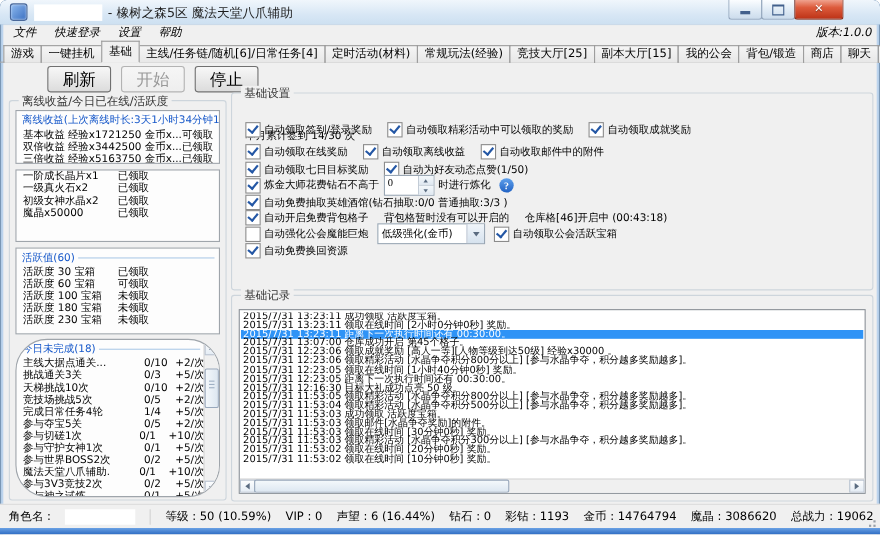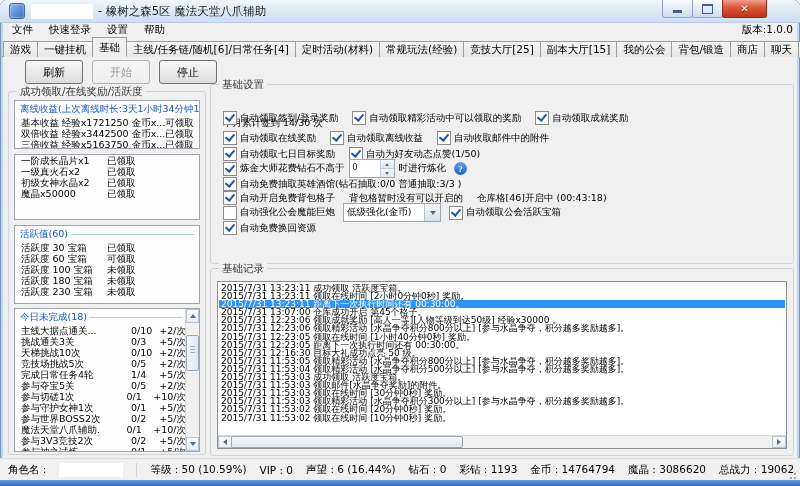--- a/index.html
+++ b/index.html
@@ -18,44 +18,44 @@
   .win-btns{position:absolute;right:33px;top:0;display:flex;}
   .wbtn{width:29px;height:17px;margin-left:-1px;border:1px solid #93a5bb;border-top:none;
     border-radius:0 0 3px 3px;background:linear-gradient(#fbfdff,#e4eef7 45%,#ccdcec);
     display:flex;align-items:center;justify-content:center;cursor:default;}
   .wbtn.close{width:43px;background:linear-gradient(#f0a28e,#dd5b3c 40%,#bd3317);border-color:#8c2d17;}
   .g-min{width:9px;height:3px;background:#42608c;margin-top:6px;}
   .g-max{width:9px;height:7px;border:1px solid #42608c;border-top-width:2px;}
   .g-close{color:#fff;font-size:10px;font-weight:bold;text-shadow:0 1px 1px rgba(0,0,0,.45);line-height:1;}
   
   .menubar{position:absolute;top:22px;left:0;right:0;height:15px;display:flex;align-items:center;
-    font-size:10.5px;padding-left:4px;}
+    font-size:10.5px;padding-left:4px;font-style:italic;}
   .menu-item{padding:1px 8px;white-space:nowrap;}
   .version{margin-left:auto;padding-right:7px;font-size:10.5px;}
   
   .tabbar{position:absolute;top:37px;left:0;right:0;height:20px;display:flex;align-items:flex-end;padding-left:3px;}
   .tabbar::after{content:"";position:absolute;left:0;right:0;bottom:0;height:1px;background:#a9a9a9;}
   .tab{position:relative;z-index:1;height:15px;line-height:15px;padding:0 6px;font-size:10.5px;white-space:nowrap;
     background:linear-gradient(#f5f5f5,#e7e7e7);border:1px solid #9d9d9d;border-bottom:none;margin-right:-1px;}
   .tab.active{z-index:3;height:18px;line-height:18px;background:#f0f0f0;border-bottom:1px solid #f0f0f0;}
   
   .btn{position:absolute;top:60px;width:56px;height:22px;display:flex;align-items:center;justify-content:center;
-    font-size:11px;border:1px solid #707070;border-radius:3px;
-    background:linear-gradient(#f7f7f7,#ebebeb 45%,#dcdcdc);}
+    font-size:15px;border:1px solid #707070;border-radius:3px;
+    background:linear-gradient(#f7f7f7,#ebebeb 45%,#dcdcdc);margin-left:18px;}
   .btn.b1{left:25px;} .btn.b2{left:92px;} .btn.b3{left:159px;}
   .btn.disabled{color:#9a9a9a;border-color:#b3b3b3;background:linear-gradient(#f6f6f6,#eeeeee);}
   
   .groupbox{position:absolute;border:1px solid #cdd5dc;border-radius:3px;}
   .legend{position:absolute;top:-7px;left:8px;background:#f0f0f0;padding:0 3px;font-size:10.5px;color:#333;white-space:nowrap;}
   .gb-left{left:8px;top:91px;width:196px;height:362px;}
   .gb-set{left:210px;top:84px;width:582px;height:178px;}
   .gb-log{left:210px;top:268px;width:582px;height:186px;}
   
   .ibox{position:absolute;left:5px;width:184px;background:#fdfdfd;border:1px solid #9fa5ab;overflow:hidden;}
-  .ib1{top:8px;height:47px;} .ib2{top:62px;height:64px;} .ib3{top:133px;height:77px;} .ib4{top:216px;height:142px;}
+  .ib1{top:8px;height:47px;} .ib2{top:62px;height:64px;} .ib3{top:133px;height:77px;} .ib4{top:216px;height:142px;border-radius:29px;}
   .ihead{display:flex;align-items:center;color:#1557c9;font-size:9.5px;padding:2px 4px 1px 5px;white-space:nowrap;}
   .ihead .hline{flex:1;height:1px;background:#aecbe8;margin-left:3px;}
   .brow{display:flex;padding-left:6px;font-size:9.5px;line-height:11px;white-space:nowrap;}
   .c-name{width:46px;} .c-val{flex:1;} .c-status{width:38px;}
   .c-name2{width:86px;}
   .c-task{width:88px;overflow:hidden;} .c-prog{width:30px;margin-left:27px;}
   .ib4 .rows{margin-right:13px;}
   
   .vscroll{position:absolute;top:0;right:0;bottom:0;width:13px;background:#f0f0f0;border-left:1px solid #d8d8d8;}
   .varrow{position:absolute;left:0;right:0;height:12px;background:linear-gradient(#fcfdfe,#e5edf5);border:1px solid #b9c4d2;display:flex;align-items:center;justify-content:center;}
@@ -158,21 +158,21 @@
     <span class="tab">商店</span>
     <span class="tab">聊天</span>
     <span class="tab">战场大厅[3]</span>
   </div>
 
   <div class="btn b1">刷新</div>
   <div class="btn b2 disabled">开始</div>
   <div class="btn b3">停止</div>
 
   <div class="groupbox gb-left">
-    <span class="legend">成功领取/在线奖励/活跃度</span>
+    <span class="legend">离线收益/今日已在线/活跃度</span>
 
     <div class="ibox ib1">
       <div class="ihead">
           <span>离线收益(上次离线时长:3天1小时34分钟18秒)</span>
           <span class="hline"></span>
         </div>
       <div class="brow">
           <span class="c-name">基本收益</span>
           <span class="c-val">经验x1721250 金币x...</span>
           <span class="c-status">可领取</span>

